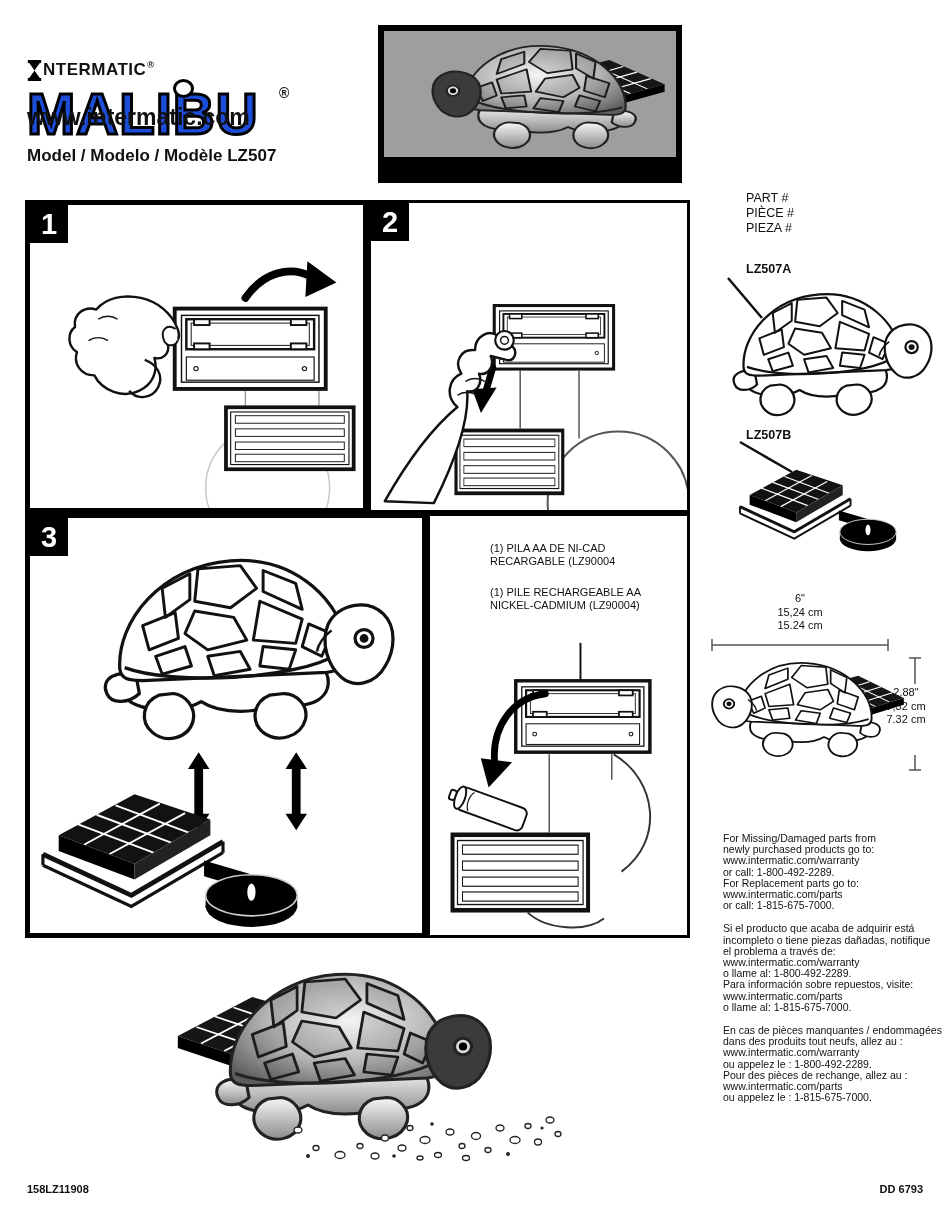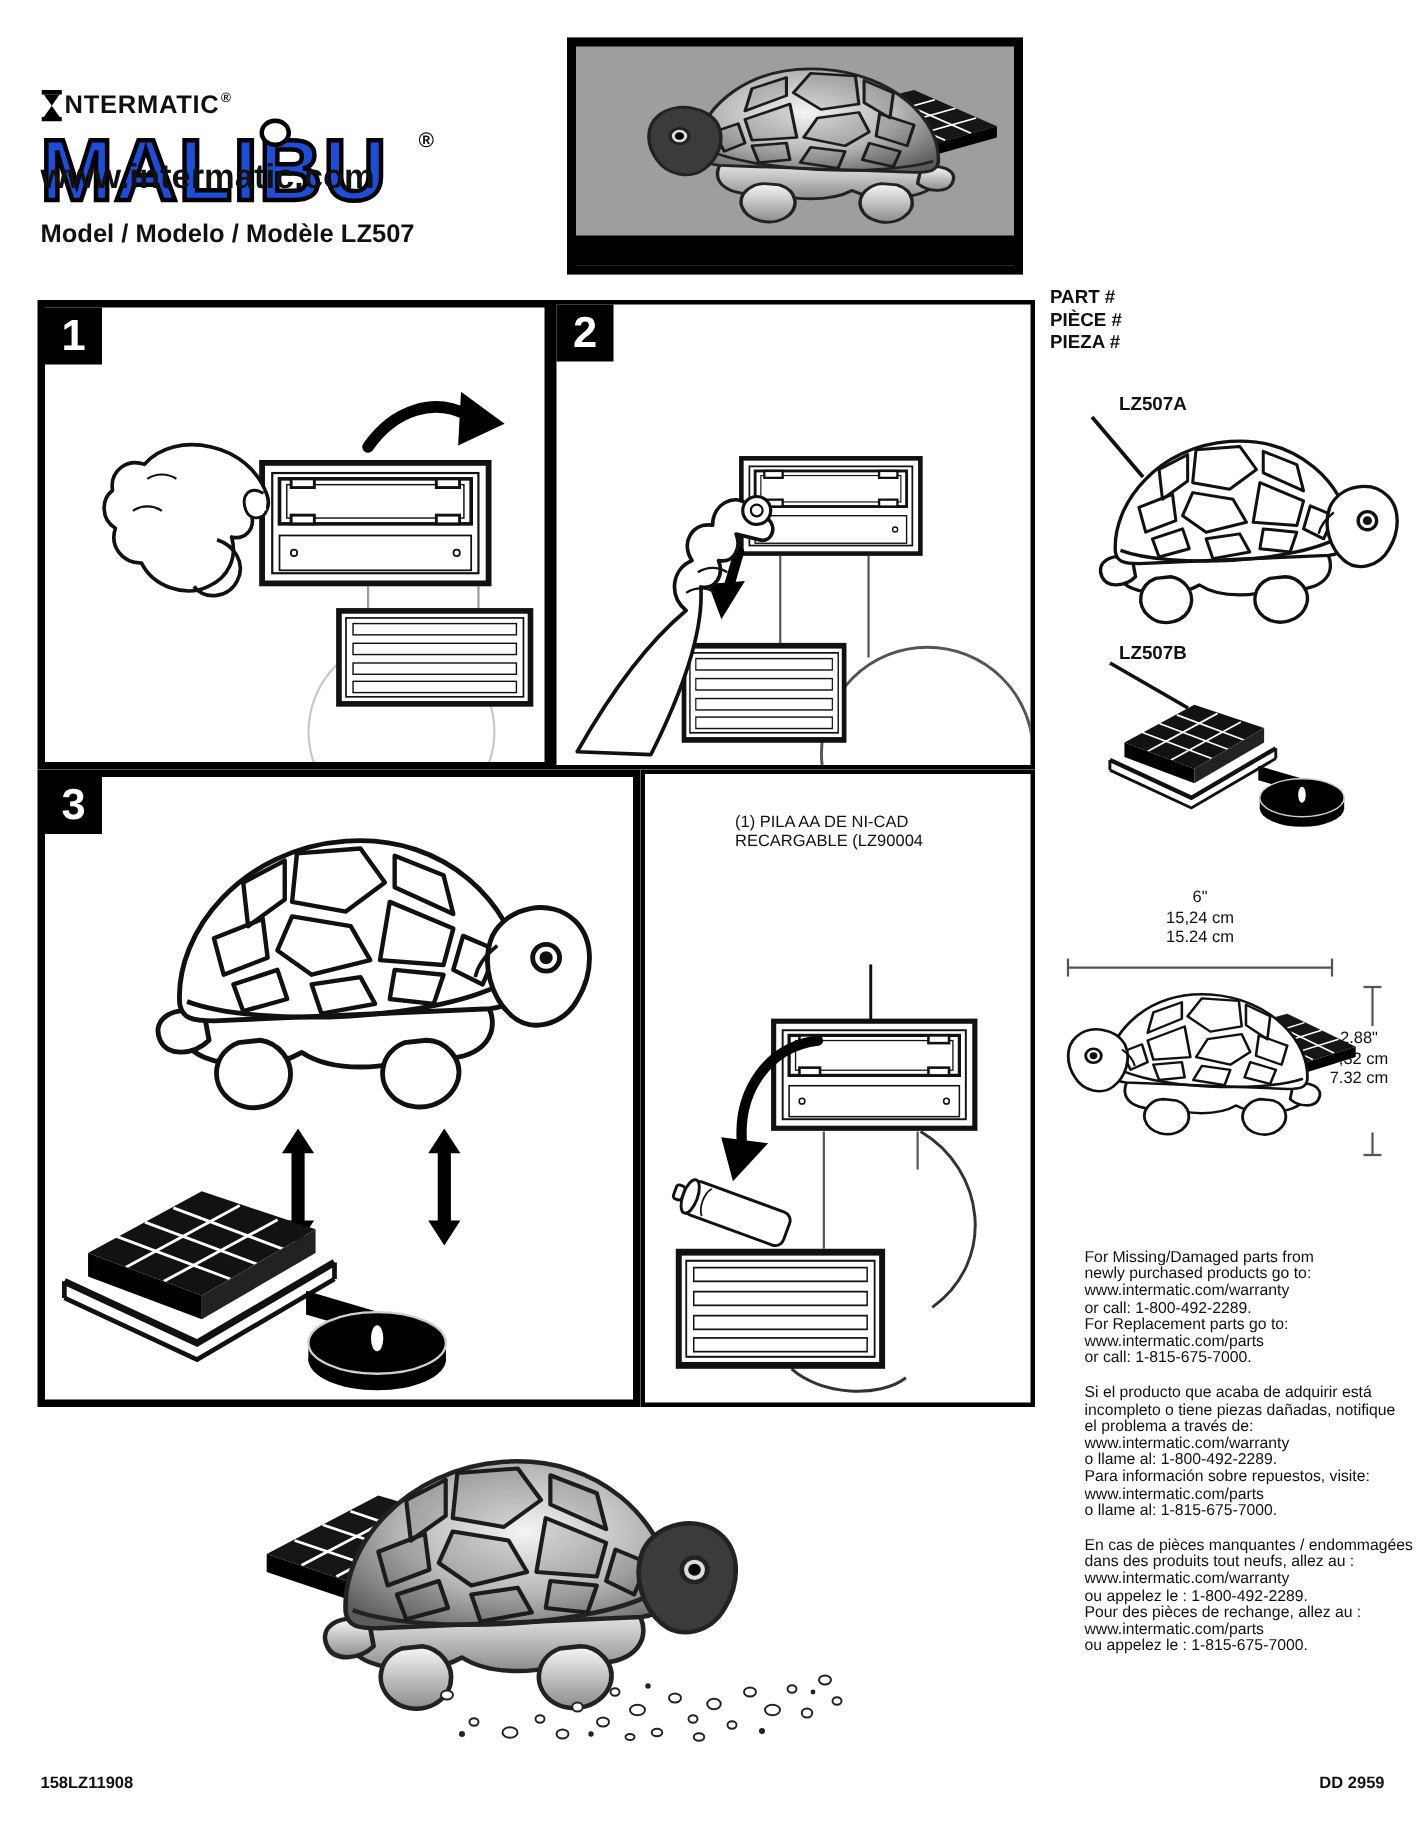--- a/index.html
+++ b/index.html
@@ -21,21 +21,21 @@
   .malibu-reg{position:absolute;left:252px;top:2px;font-size:14px;font-weight:700;}
   .site-url{left:27px;top:104px;font-size:23px;font-weight:700;}
   .model-line{left:27px;top:146px;font-size:17px;font-weight:800;}
 
   
   .photo{left:378px;top:25px;width:292px;height:146px;border:6px solid #000;background:#9e9e9e;}
   .photo-bar{position:absolute;left:0;bottom:0;width:100%;height:20px;background:#000;}
   .photo svg{position:absolute;left:0;top:0;}
 
   
-  .parts-header{left:700px;top:191px;font-size:12.5px;font-weight:700;line-height:15px;}
+  .parts-header{left:746px;top:191px;font-size:12.5px;font-weight:400;line-height:15px;}
   .part-label{font-size:12.5px;font-weight:800;margin-left:39px;}
   .part-a{left:707px;top:262px;}
   .part-b{left:707px;top:428px;}
   .dim-w{left:745px;top:592px;width:110px;text-align:center;font-size:11px;line-height:13.5px;}
   .dim-h{left:856px;top:686px;width:100px;text-align:center;font-size:11px;line-height:13.5px;}
   .right-art{left:700px;top:250px;}
   .warranty{left:707px;top:833px;width:240px;font-size:10.5px;line-height:11.2px;}
   .warranty .para{margin:0 0 12px 16px;}
 
   
@@ -331,20 +331,22 @@
         <path d="M118,180 C84,184 64,214 66,248" fill="none" stroke="#000" stroke-width="7" stroke-linecap="round"></path>
         <polygon points="52,246 84,250 60,276" fill="#000"></polygon>
         <g transform="translate(24,270) rotate(20)">
             <use href="#aa-batt"></use>
           </g>
         <use href="#label-plate" transform="translate(21,322) scale(1.02,1.17)"></use>
       </svg>
       <div class="abs battery-info">
         <div class="para pre">(1) PILA AA DE NI-CAD
 RECARGABLE (LZ90004</div>
+        <div class="para pre">(1) PILE RECHARGEABLE AA
+NICKEL-CADMIUM (LZ90004)</div>
       </div>
     </div>
   </div>
 
   <div class="abs warranty">
     <div class="para pre">For Missing/Damaged parts from
 newly purchased products go to:
 www.intermatic.com/warranty
 or call: 1-800-492-2289.
 For Replacement parts go to:
@@ -398,14 +400,14 @@
     <g fill="#222">
       <circle cx="138" cy="206" r="2"></circle>
         <circle cx="224" cy="206" r="1.8"></circle>
       <circle cx="262" cy="174" r="1.8"></circle>
         <circle cx="338" cy="204" r="2"></circle>
         <circle cx="372" cy="178" r="1.6"></circle>
     </g>
   </svg>
 
   <div class="abs footer-left">158LZ11908</div>
-  <div class="abs footer-right">DD 2959</div>
+  <div class="abs footer-right">DD 6793</div>
 </div>
 
 </body></html>

